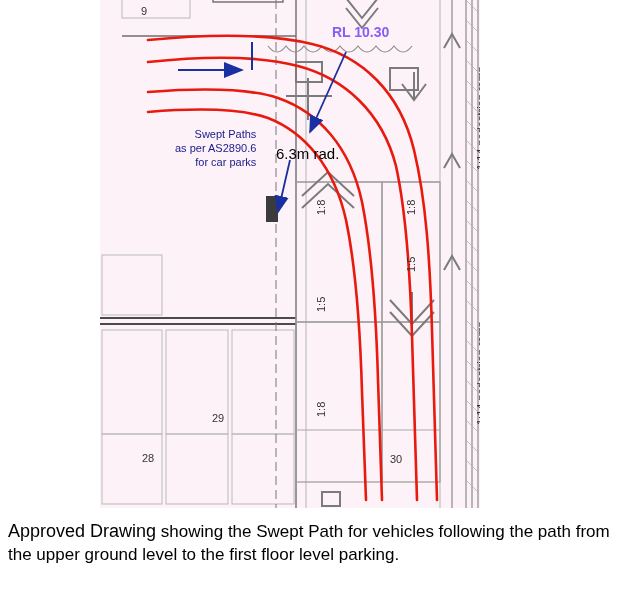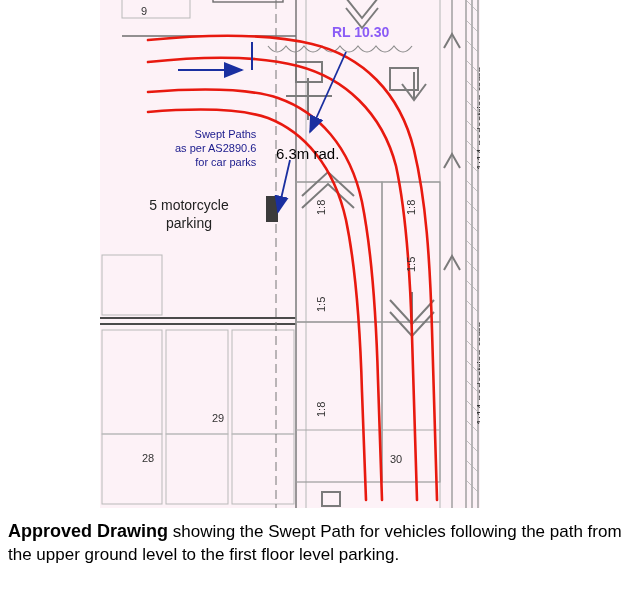--- a/index.html
+++ b/index.html
@@ -119,21 +119,21 @@
   #caption {
     position: absolute;
     left: 8px;
     top: 520px;
     width: 620px;
     font-size: 17px;
     color: #000000;
     line-height: 1.33;
   }
   #caption b {
-    font-weight: bold;
+    font-weight: normal;
     font-size: 18px;
     margin-top: 32px;
   }
 </style>
 </head>
 <body>
 
 <div id="page">
 
   <div id="drawing">
@@ -281,22 +281,20 @@
       </svg>
 
       <div class="plan-label" id="label-rl">RL 10.30</div>
 
       <div class="plan-label" id="label-swept">Swept Paths
 as per AS2890.6
 for car parks</div>
 
       <div class="plan-label" id="label-rad">6.3m rad.</div>
 
-      <div class="plan-label" id="label-moto">5 motorcycle
-parking</div>
 
       <div class="stall-num" style="left:41px;  top:5px;">9</div>
       <div class="stall-num" style="left:42px;  top:452px;">28</div>
       <div class="stall-num" style="left:112px; top:412px;">29</div>
       <div class="stall-num" style="left:290px; top:441px;margin-top:12px;">30</div>
 
       <div class="ratio" style="left:215px; top:215px;">1:8</div>
       <div class="ratio" style="left:305px; top:215px;">1:8</div>
       <div class="ratio" style="left:305px; top:272px;">1:5</div>
       <div class="ratio" style="left:215px; top:312px;">1:5</div>

